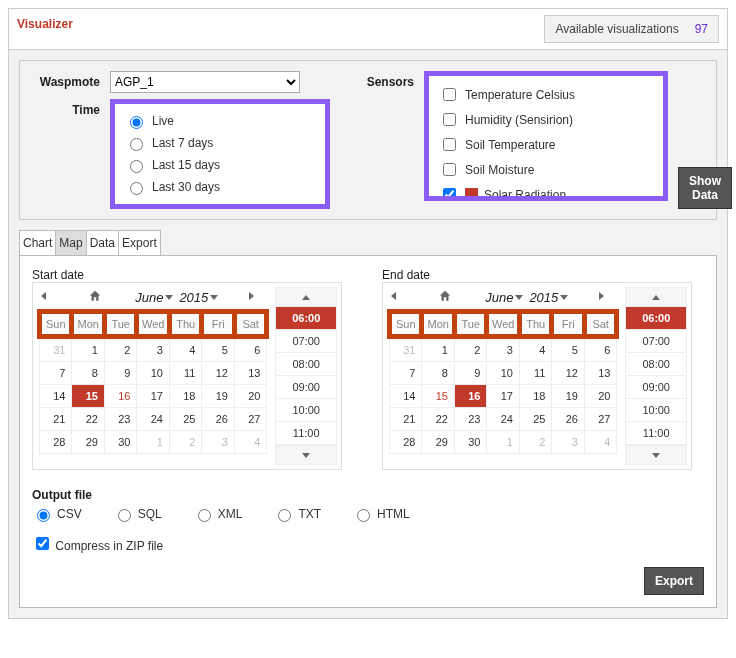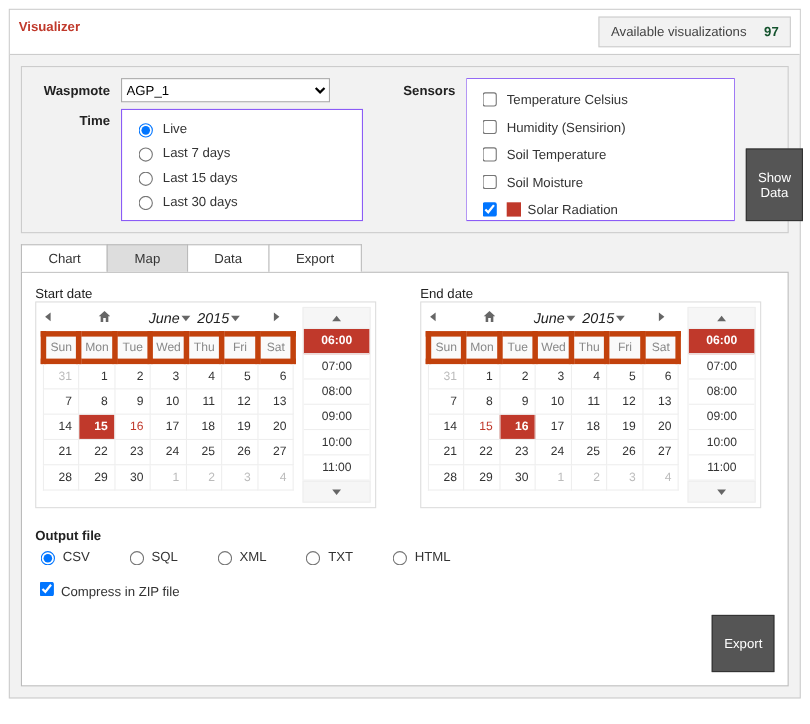--- a/index.html
+++ b/index.html
@@ -33,21 +33,21 @@
   .avail-box {
     border: 1px solid #ccc;
     background: #f2f2f2;
     padding: 6px 10px;
     font-size: 12px;
     color: #444;
     display: flex;
     gap: 16px;
     align-items: center;
   }
-  .avail-box .count { font-weight: bold; color: #14532d; }
+  .avail-box .count { font-weight: normal; color: #6d28d9; }
 
   .panel {
     margin: 10px;
     border: 1px solid #ccc;
     background: #f2f2f2;
     padding: 10px;
   }
   .row { display: flex; gap: 10px; }
   .label-col {
     width: 70px;
@@ -58,21 +58,21 @@
     color: #222;
   }
   select.waspmote {
     width: 190px;
     height: 22px;
     border: 1px solid #aaa;
     background: #fff;
     font-size: 12px;
   }
   .time-box, .sensor-box {
-    border: 1px solid #8b5cf6;
+    border: 5px solid #8b5cf6;
     background: #fff;
     padding: 6px 10px;
     font-size: 12px;
   }
   .time-box { width: 220px; }
   .sensor-box {
     width: 244px;
     height: 130px;
     overflow-y: scroll;
     position: relative;
@@ -86,33 +86,34 @@
   }
   .sensor-color {
     display: inline-block;
     width: 13px; height: 13px;
     background: #c0392b;
   }
   .btn-dark {
     background: #555;
     color: #fff;
     border: 1px solid #333;
-    padding: 18px 10px;
+    padding: 6px 10px;
     font-size: 12px;
     cursor: pointer;
+    font-weight: bold;
   }
 
   .tabs {
     display: flex;
     margin: 10px 10px 0 10px;
   }
   .tab {
     border: 1px solid #bbb;
     border-bottom: none;
-    padding: 5px 24px;
+    padding: 5px 3px;
     background: #fff;
     font-size: 12px;
     margin-right: -1px;
     cursor: pointer;
   }
   .tab.active {
     background: #ddd;
   }
   .tab-content {
     margin: 0 10px 10px 10px;

